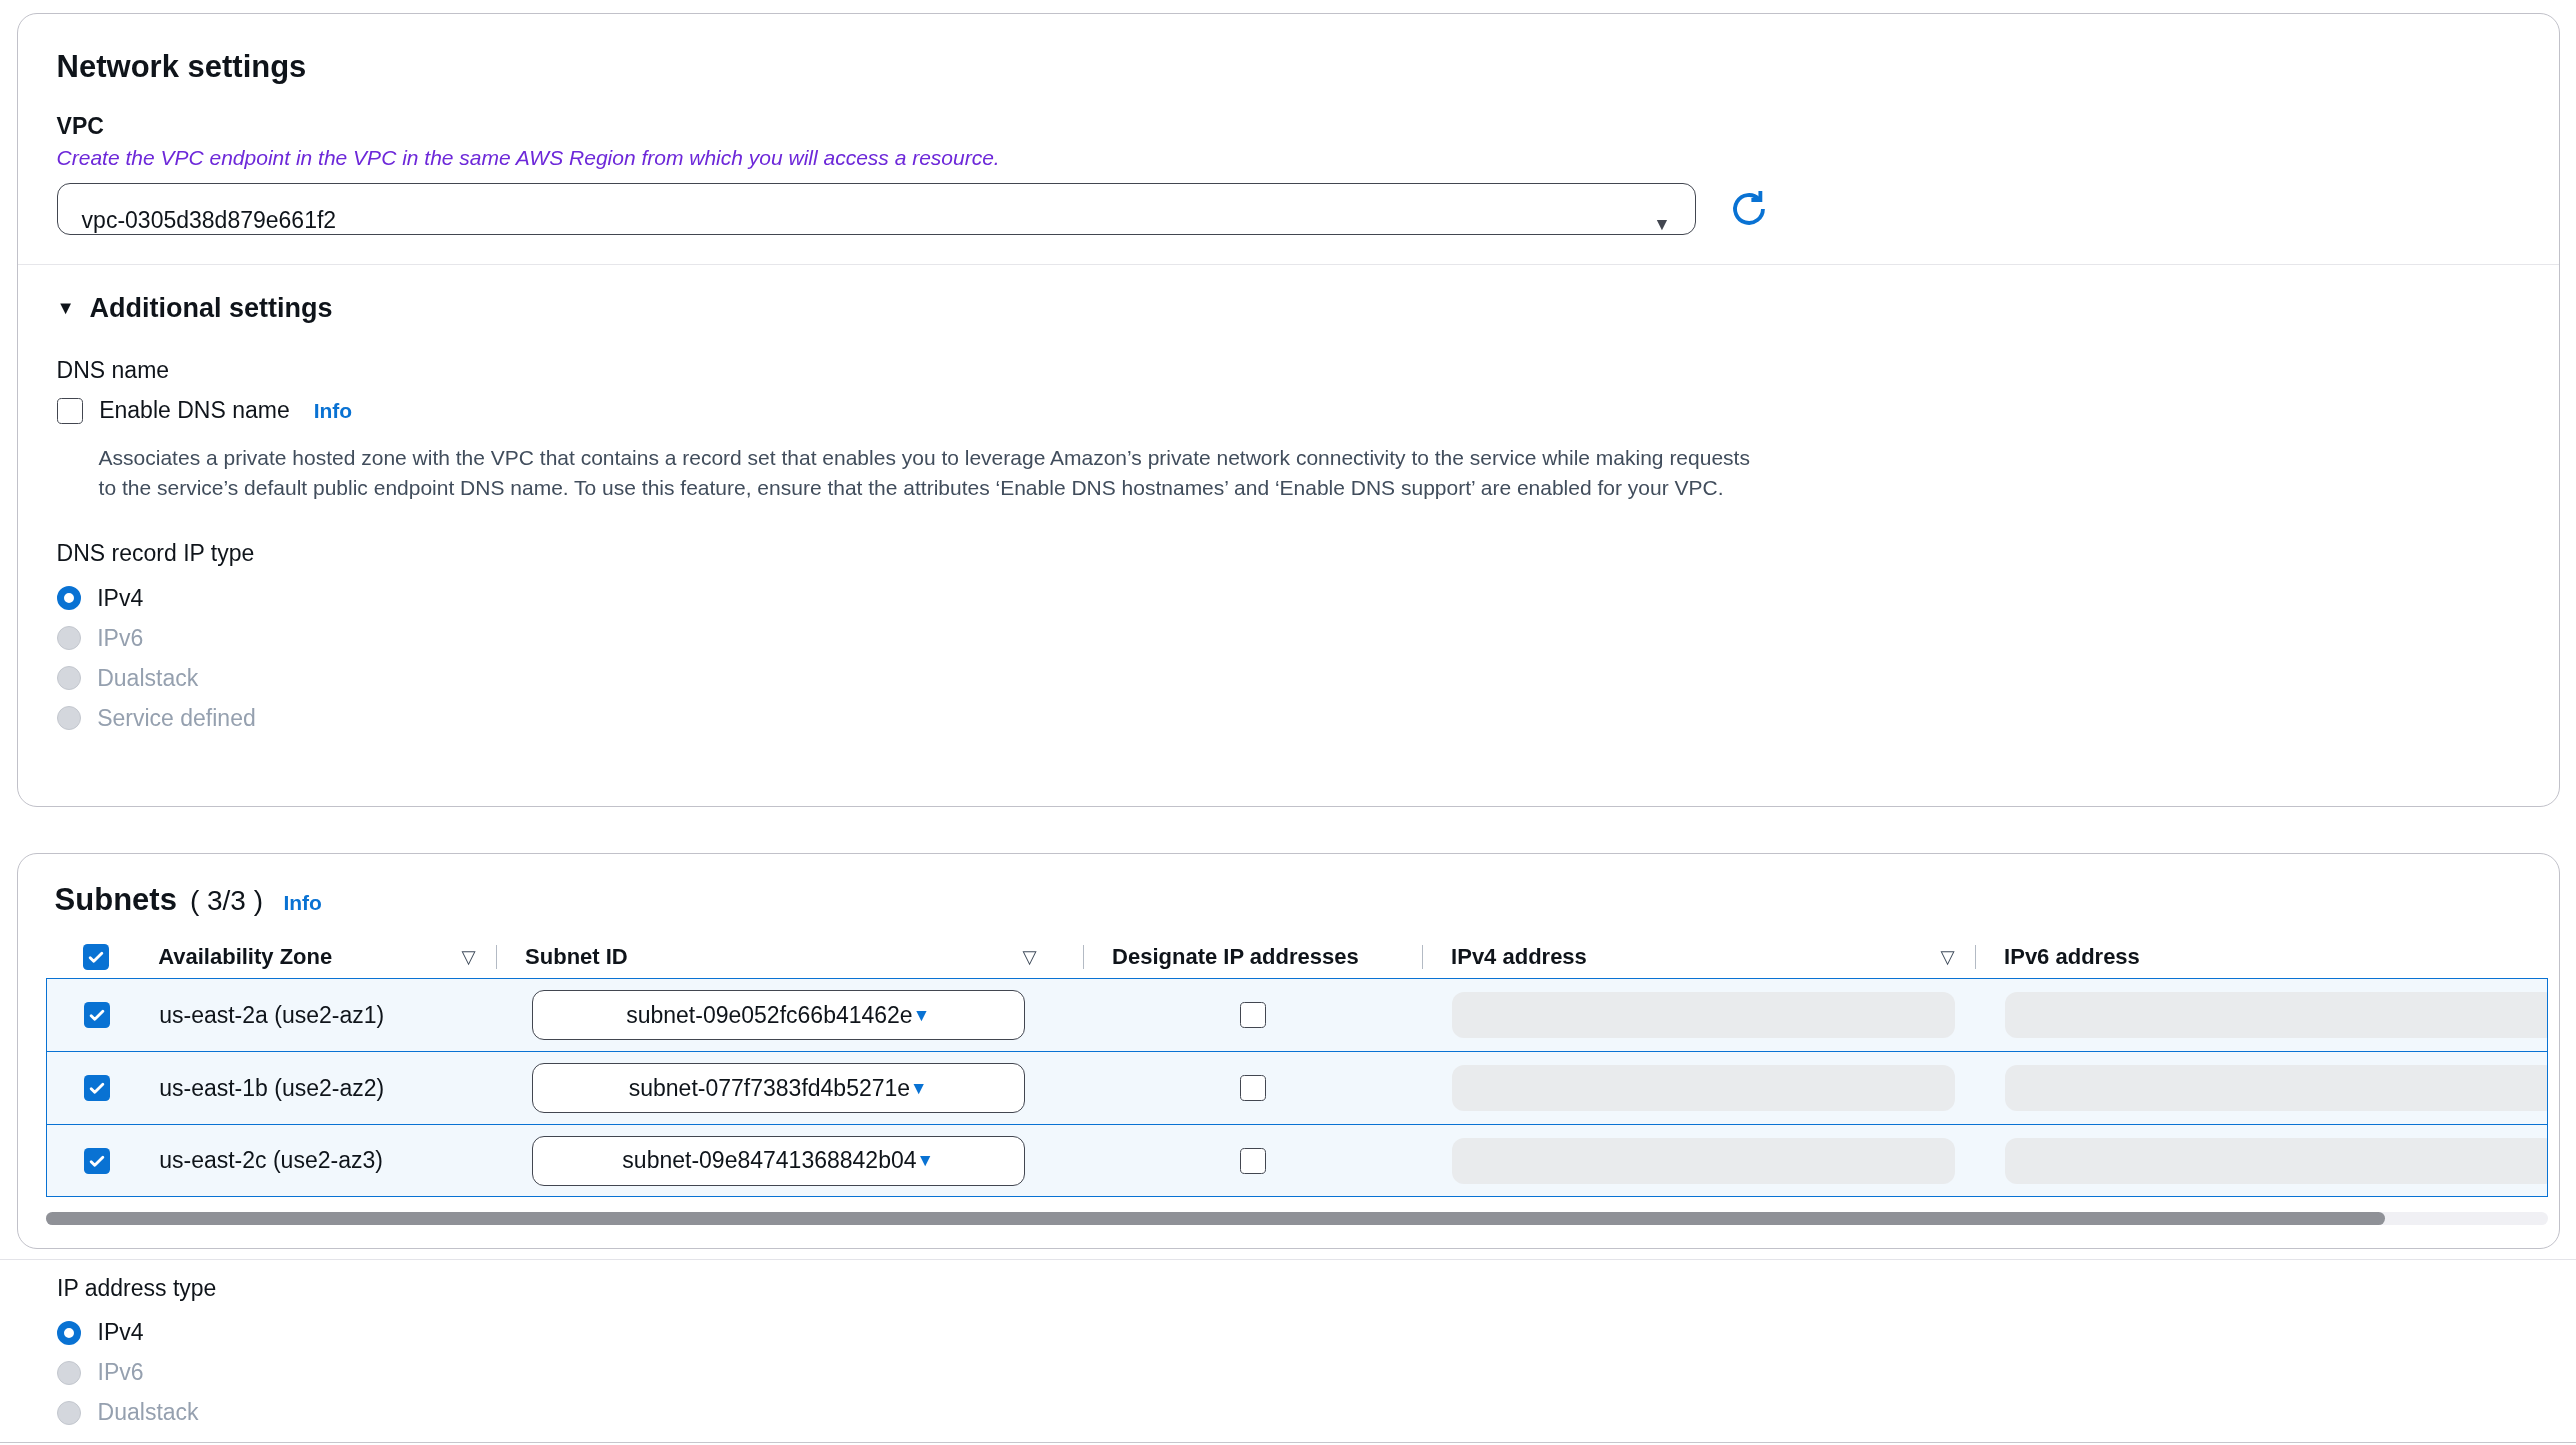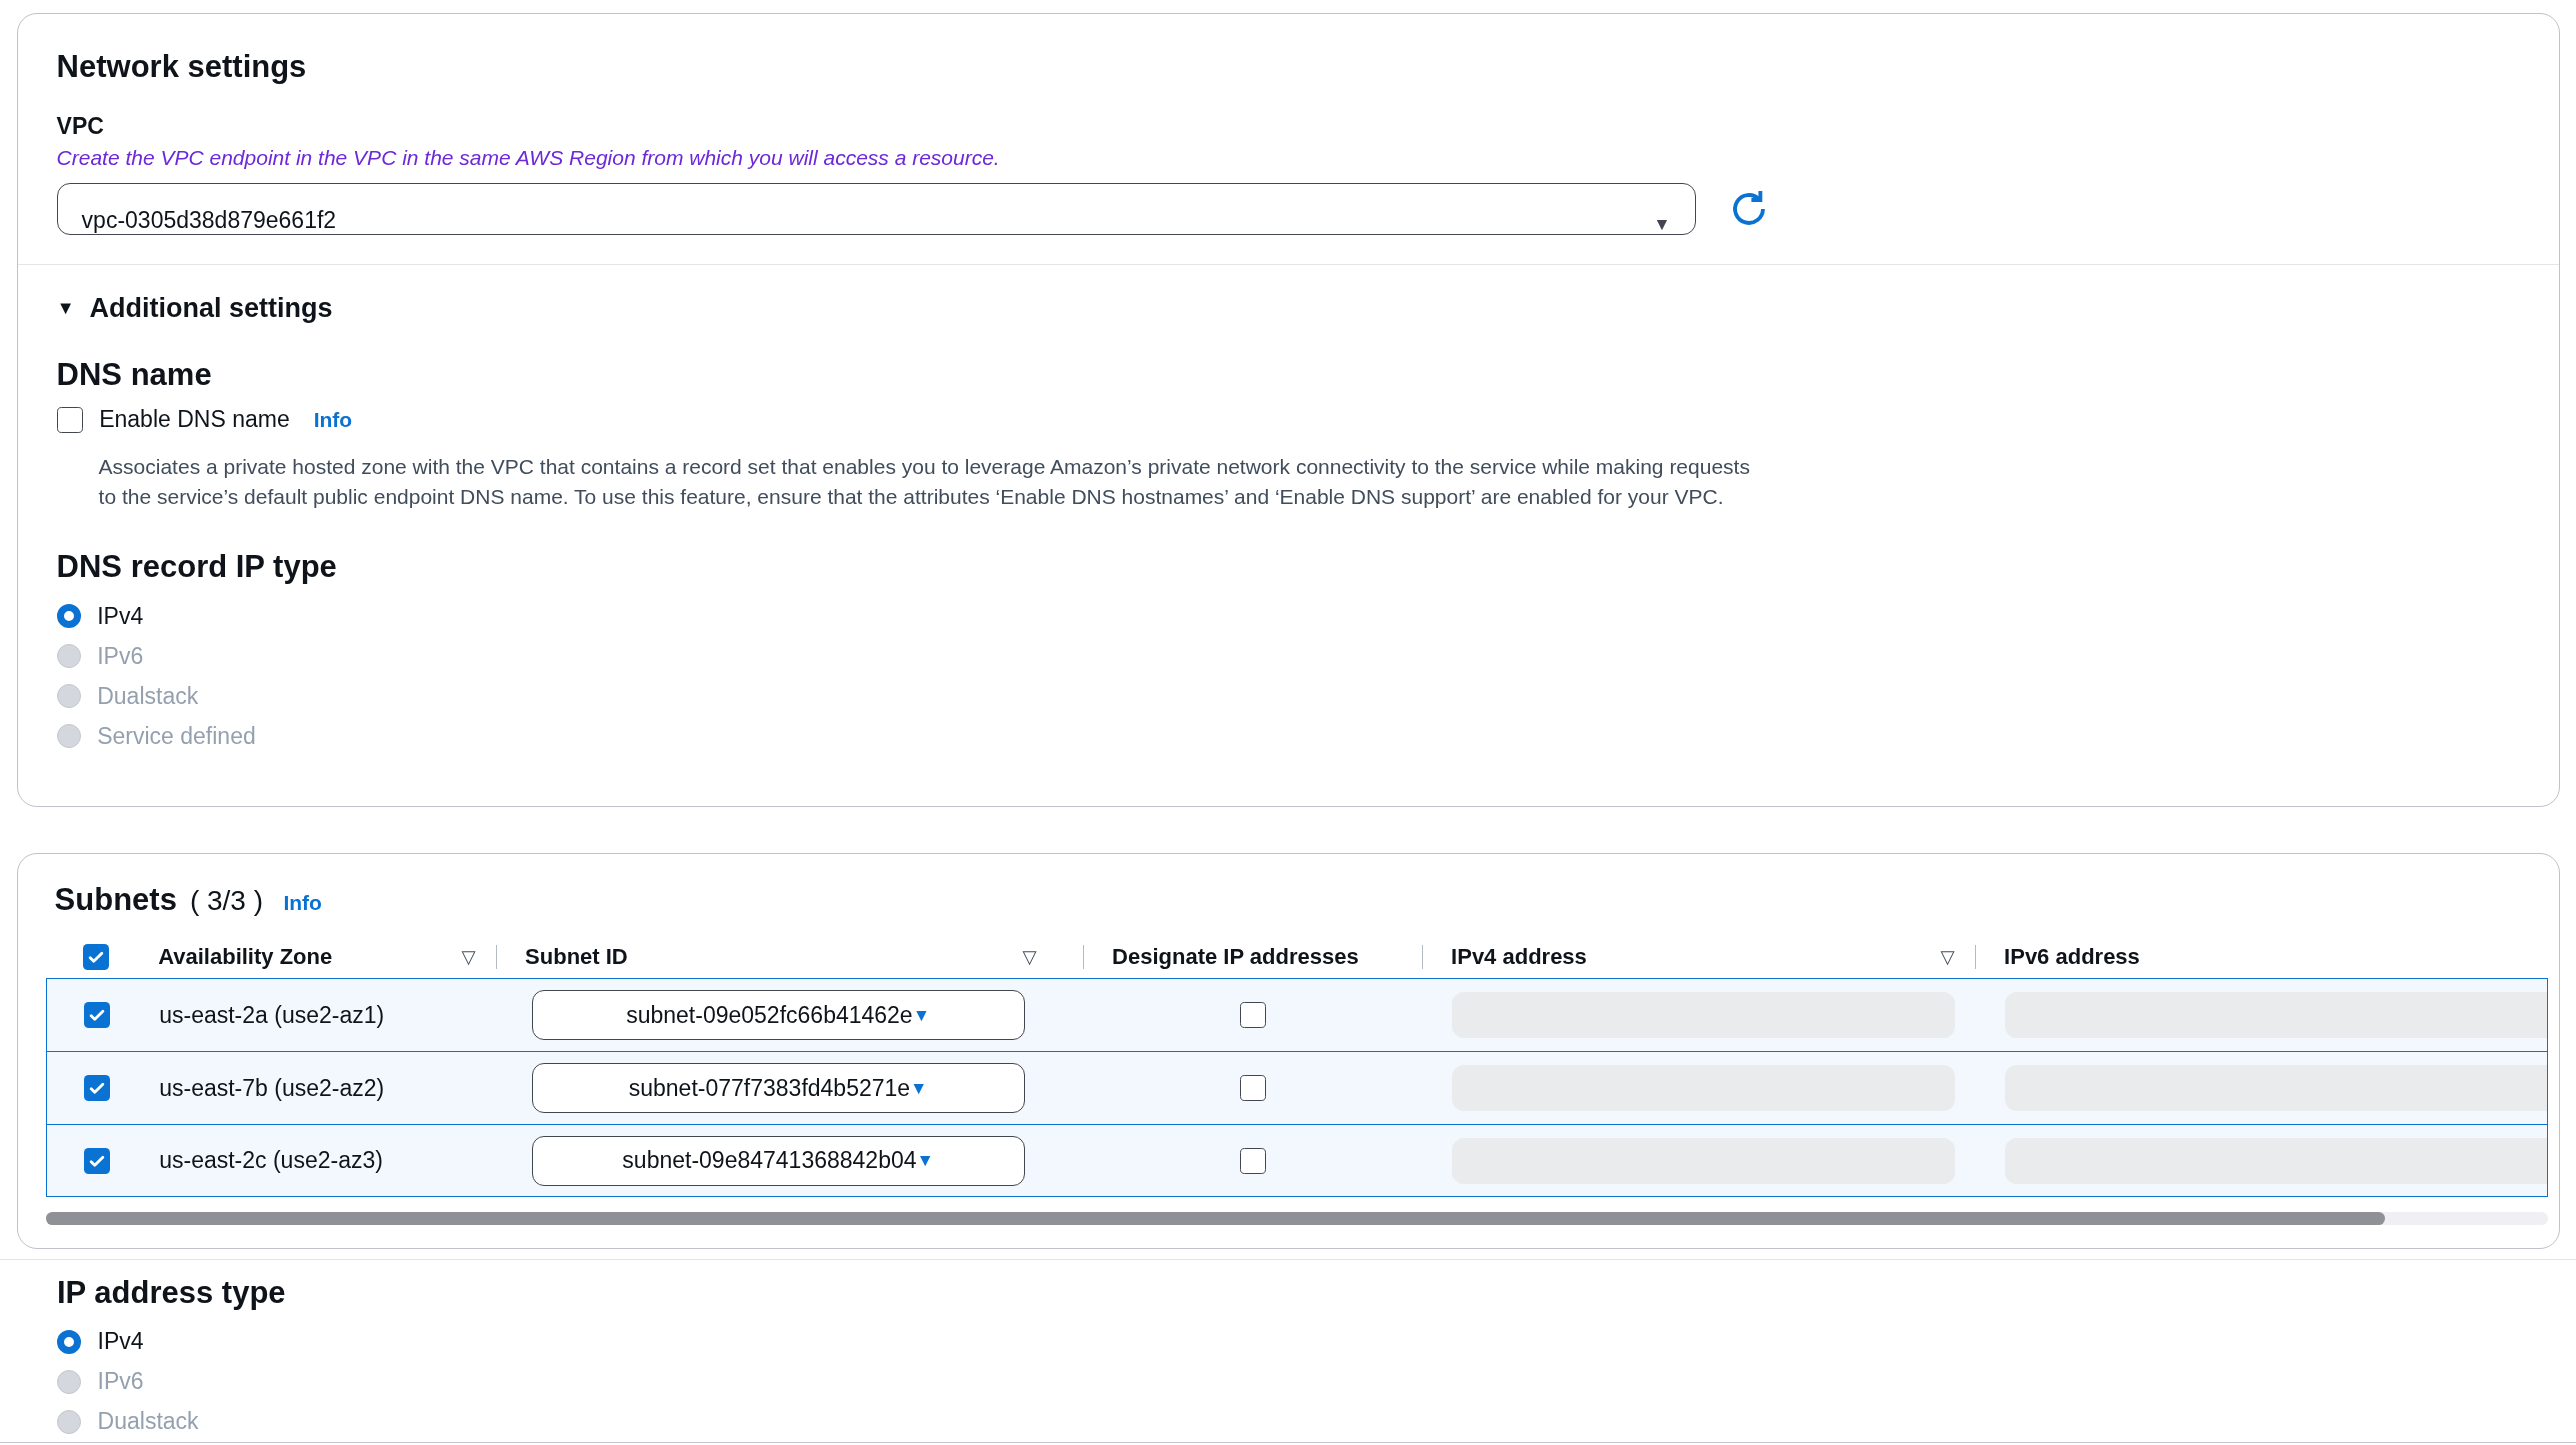--- a/index.html
+++ b/index.html
@@ -35,21 +35,21 @@
   }
   .caret { font-size: 17.5px; color: #424650; line-height: 1; }
   .caret.blue { color: #0972d3; }
   .refresh-btn { background: none; border: none; cursor: pointer; display: flex; align-items: center; }
 
   .divider { margin: 29.5px -39px 0; border-top: 1.8px solid #e6e6ea; }
 
   .expander { display: flex; align-items: center; gap: 14.7px; margin-top: 28px; font-size: 27px; font-weight: bold; cursor: pointer; }
   .exp-caret { font-size: 18.4px; color: #0f141a; line-height: 1; }
 
-  .group-label { font-size: 31px; font-weight: bold; }
+  .group-label { font-size: 23px; font-weight: normal; }
   .dns-label { margin-top: 33px; }
   .dnsip-label { margin-top: 37px; }
 
   .checkbox-row { display: flex; align-items: center; margin-top: 13px; gap: 16.6px; }
   .checkbox {
     width: 26px; height: 26px; border-radius: 4.6px; flex: none;
     display: flex; align-items: center; justify-content: center;
   }
   .checkbox.unchecked { border: 1.8px solid #424650; background: #fff; cursor: pointer; }
   .checkbox.checked { background: #0972d3; cursor: pointer; }
@@ -244,21 +244,21 @@
     </div>
 
     <div class="trow">
       <div class="td c1">
         <span class="checkbox checked">
           <svg viewBox="0 0 24 24">
               <path d="M5 12.8l4.3 4.4L19 7.5" stroke="#fff" stroke-width="3.4" fill="none" stroke-linecap="round" stroke-linejoin="round"></path>
             </svg>
         </span>
       </div>
-      <div class="td c2">us-east-7b (use2-az2)</div>
+      <div class="td c2">us-east-1b (use2-az2)</div>
       <div class="td c3">
         <div class="subnet-select">
           <span>subnet-077f7383fd4b5271e</span>
           <span class="caret blue">▼</span>
         </div>
       </div>
       <div class="td c4">
         <span class="checkbox unchecked"></span>
       </div>
       <div class="td c5">

